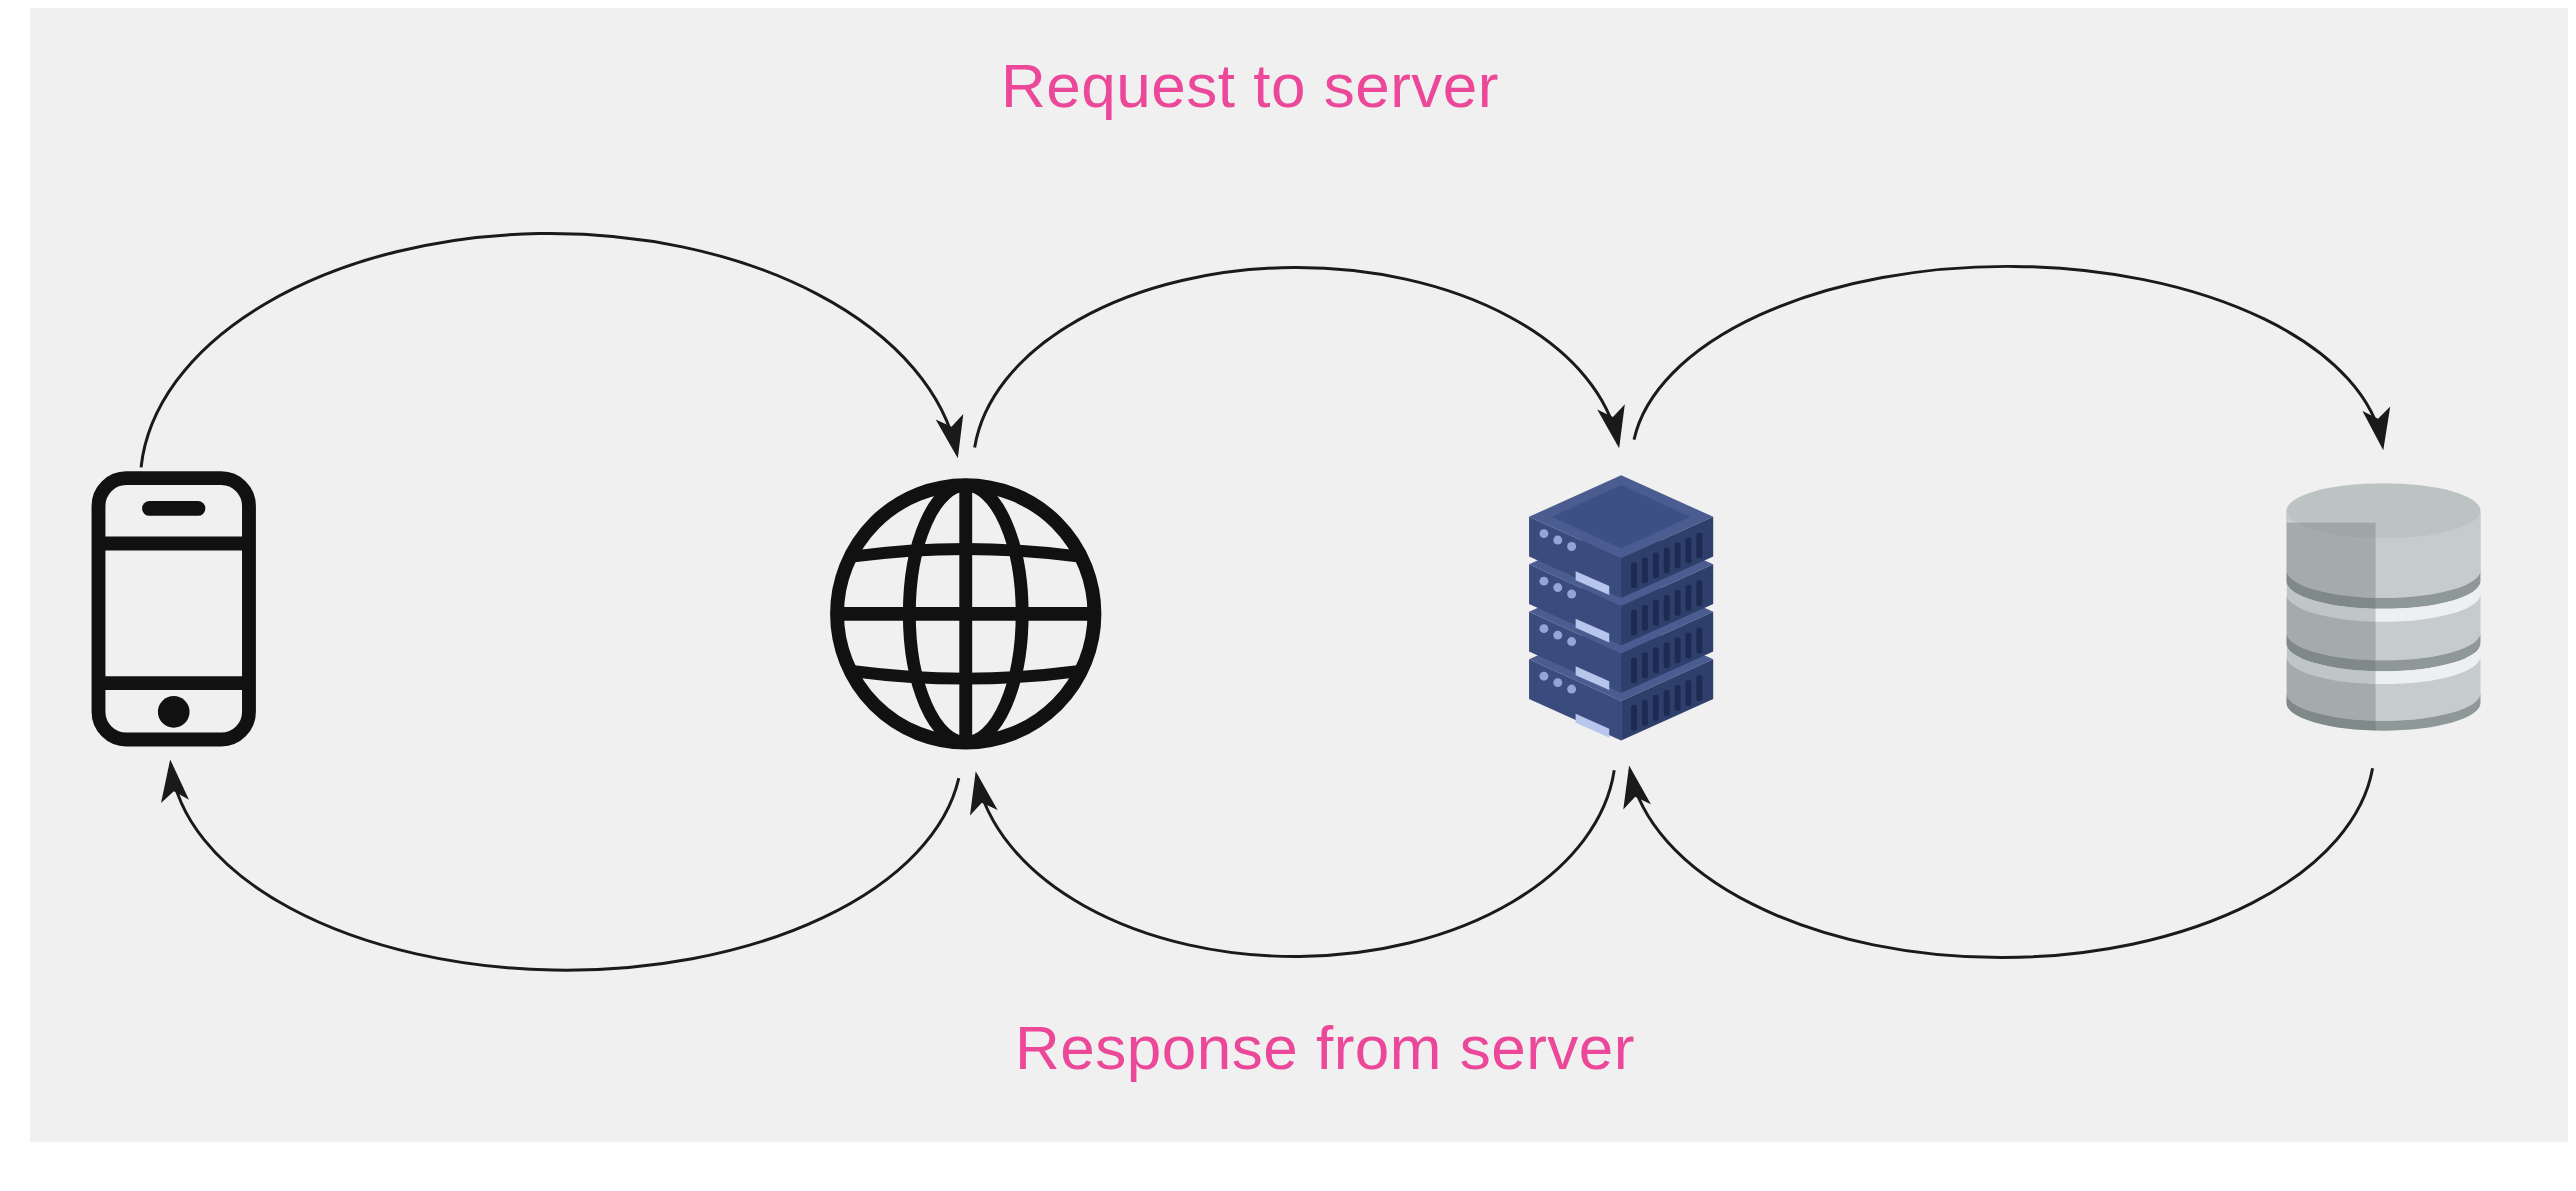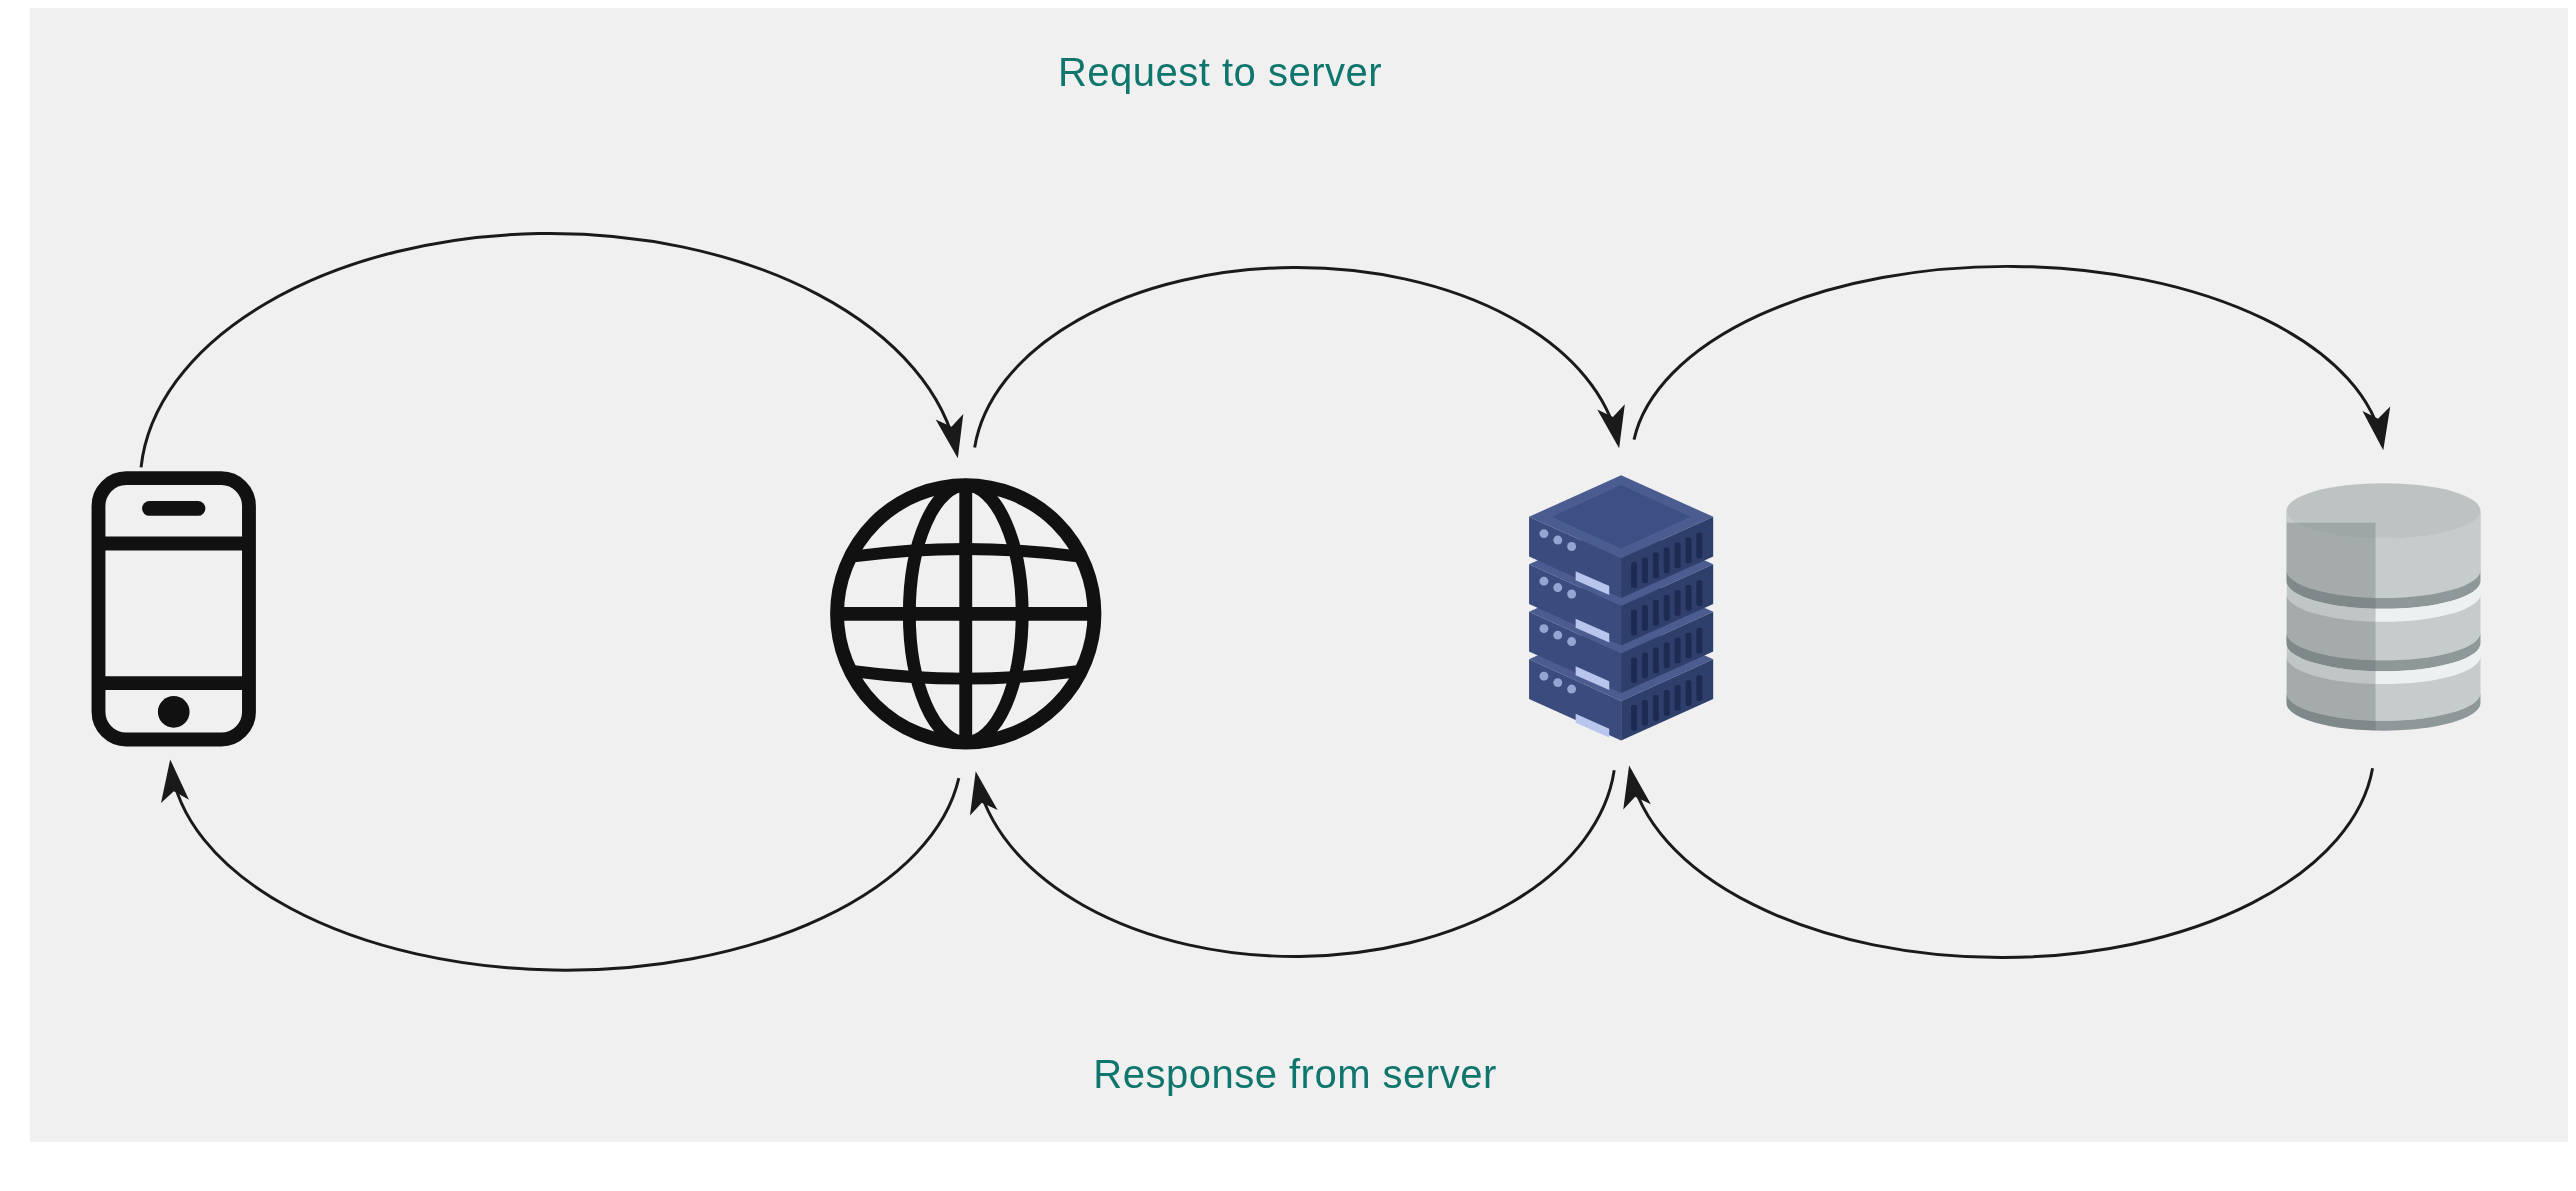--- a/index.html
+++ b/index.html
@@ -7,24 +7,24 @@
     width:2576px;height:1191px;position:relative;background:#ffffff;
     font-family:"Liberation Sans", sans-serif;overflow:hidden;
   }
   .panel{
     position:absolute;left:30px;top:8px;width:2538px;height:1134px;
     background:#f0f0f0;
   }
   .diagram-svg{position:absolute;left:0;top:0;}
   .flow-label{
     position:absolute;transform:translateX(-50%);
-    font-size:40px;color:#0f766e;letter-spacing:0.5px;white-space:nowrap;
+    font-size:62px;color:#ec4899;letter-spacing:0.5px;white-space:nowrap;margin-left:30px;
   }
   .title-label{top:50px;left:1220px;}
-  .response-label{top:1052px;left:1295px;}
+  .response-label{top:1012px;left:1295px;}
 </style>
 </head>
 <body>
 
 <div class="panel"></div>
 
 <div class="flow-label title-label">Request to server</div>
 
 <div class="flow-label response-label">Response from server</div>
 

